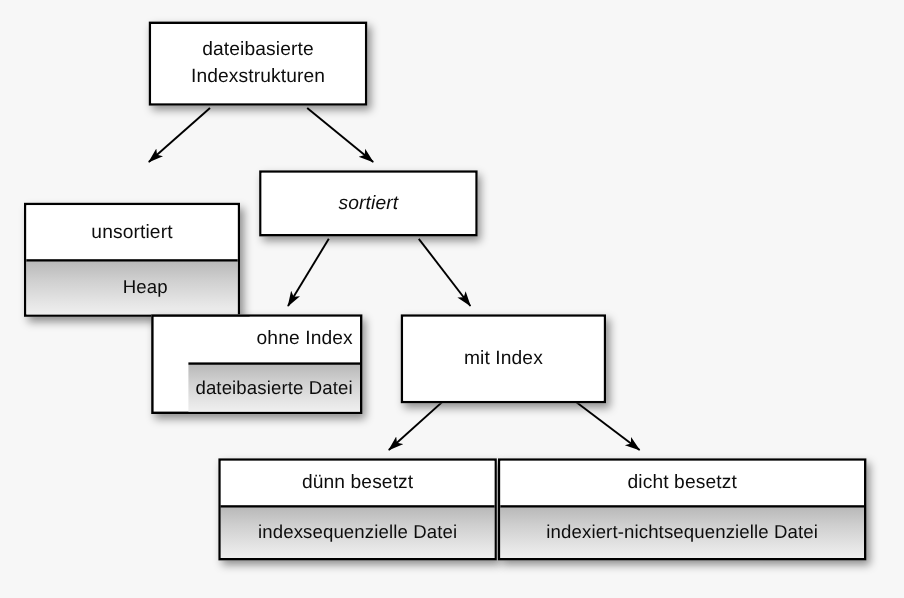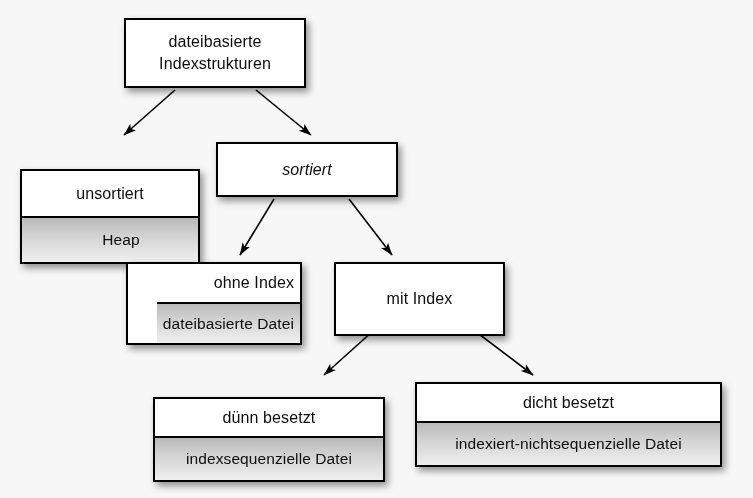--- a/index.html
+++ b/index.html
@@ -67,21 +67,21 @@
   }
 
   
   #node-root      { left: 124px; top: 18px;  width: 182px; height: 70px; }
   #node-unsorted  { left: 20px;  top: 142px; width: 180px; height: 95px; margin-top: 27px; }
   #node-unsorted .node-sub { height: 40px; padding-left: 28px; }
   #node-sorted    { left: 216px; top: 142px; width: 182px; height: 55px; font-style: italic; }
   #node-noindex   { left: 126px; top: 262px; width: 176px; height: 83px; align-items: flex-end; }
   #node-noindex .node-sub { height: 35px; }
   #node-withindex { left: 334px; top: 262px; width: 171px; height: 74px; }
-  #node-sparse    { left: 153px; top: 382px; width: 232px; height: 85px; margin-top: 15px; }
+  #node-sparse    { left: 182px; top: 382px; width: 232px; height: 85px; }
   #node-sparse .node-sub { height: 38px; }
   #node-dense     { left: 415px; top: 382px; width: 307px; height: 85px; }
   #node-dense .node-sub { height: 38px; }
 </style>
 </head>
 <body>
 
 <div id="diagram">
 
   <svg id="edges" viewBox="0 0 753 498" width="753" height="498">

